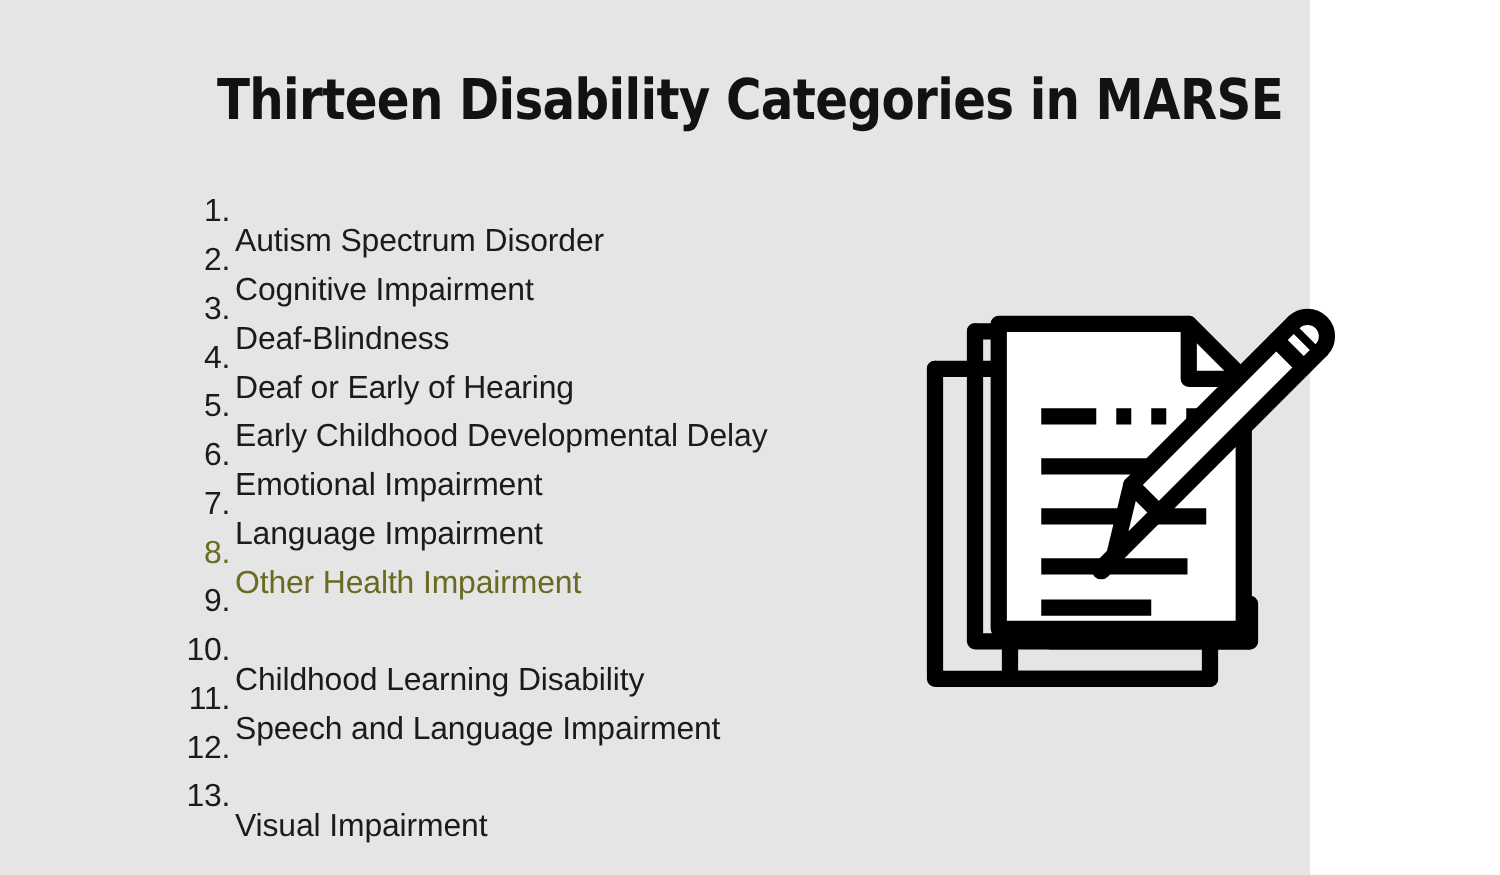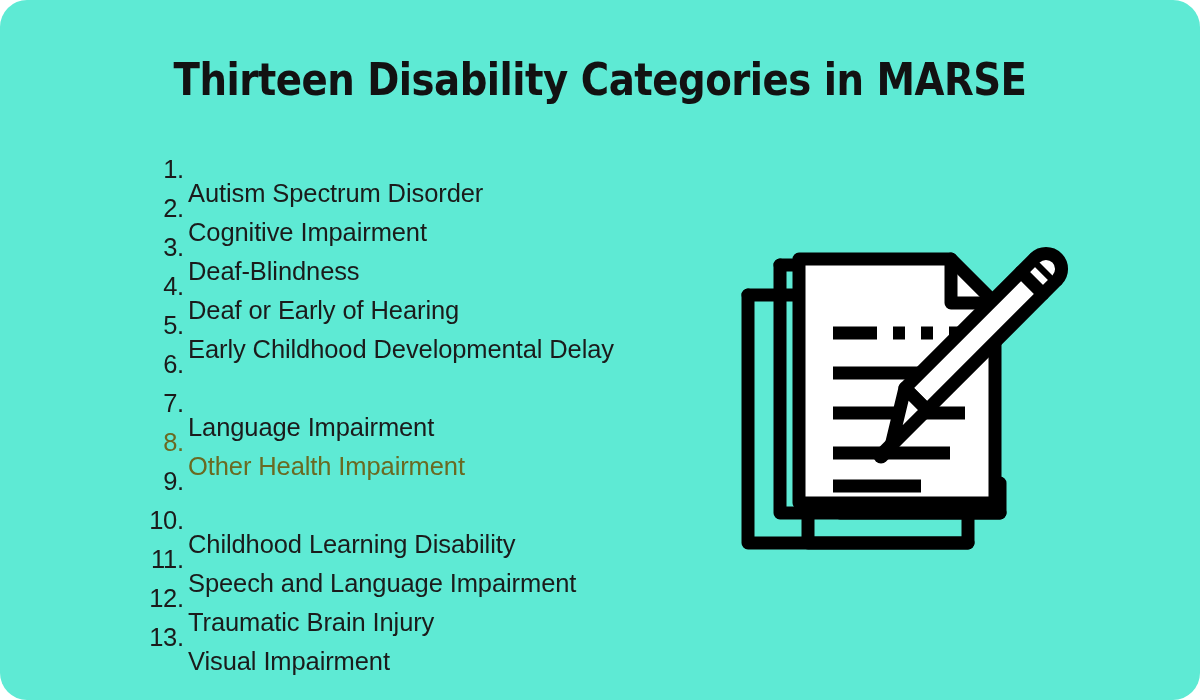--- a/index.html
+++ b/index.html
@@ -10,24 +10,23 @@
     width: 1200px;
     height: 700px;
     background: #ffffff;
     font-family: "Liberation Sans", "DejaVu Sans", sans-serif;
     overflow: hidden;
     position: relative;
   }
 
   .slide {
     position: relative;
-    width: 1200px;
+    width: 1048px;
     height: 700px;
-    background: #5eead4;
-    border-radius: 27px;
+    background: #e5e5e5;
   }
 
   
   .title {
     position: absolute;
     left: 0;
     top: 52px;
     width: 1200px;
     text-align: center;
     font-family: "DejaVu Sans", "Liberation Sans", sans-serif;
@@ -133,20 +132,21 @@
       <div class="list-row">
         <span class="num">4.</span>
         <span class="label">Deaf or Early of Hearing</span>
       </div>
       <div class="list-row">
         <span class="num">5.</span>
         <span class="label">Early Childhood Developmental Delay</span>
       </div>
       <div class="list-row">
         <span class="num">6.</span>
+        <span class="label">Emotional Impairment</span>
       </div>
       <div class="list-row">
         <span class="num">7.</span>
         <span class="label">Language Impairment</span>
       </div>
       <div class="list-row highlight">
         <svg class="marker" viewBox="0 0 488 38" preserveAspectRatio="none">
           <path d="M3 2 L487 0 C480 12 478 24 477 31 L24 37 C12 35 5 22 3 2 Z" fill="#f7f3a2"></path>
         </svg>
         <span class="num">8.</span>
@@ -158,21 +158,20 @@
       <div class="list-row">
         <span class="num">10.</span>
         <span class="label">Childhood Learning Disability</span>
       </div>
       <div class="list-row">
         <span class="num">11.</span>
         <span class="label">Speech and Language Impairment</span>
       </div>
       <div class="list-row">
         <span class="num">12.</span>
-        <span class="label">Traumatic Brain Injury</span>
       </div>
       <div class="list-row">
         <span class="num">13.</span>
         <span class="label">Visual Impairment</span>
       </div>
     </div>
 
   <div class="illustration">
     <svg viewBox="0 0 345 325" xmlns="http://www.w3.org/2000/svg">
       <g fill="none" stroke="#000000" stroke-width="13" stroke-linejoin="round" stroke-linecap="round">

